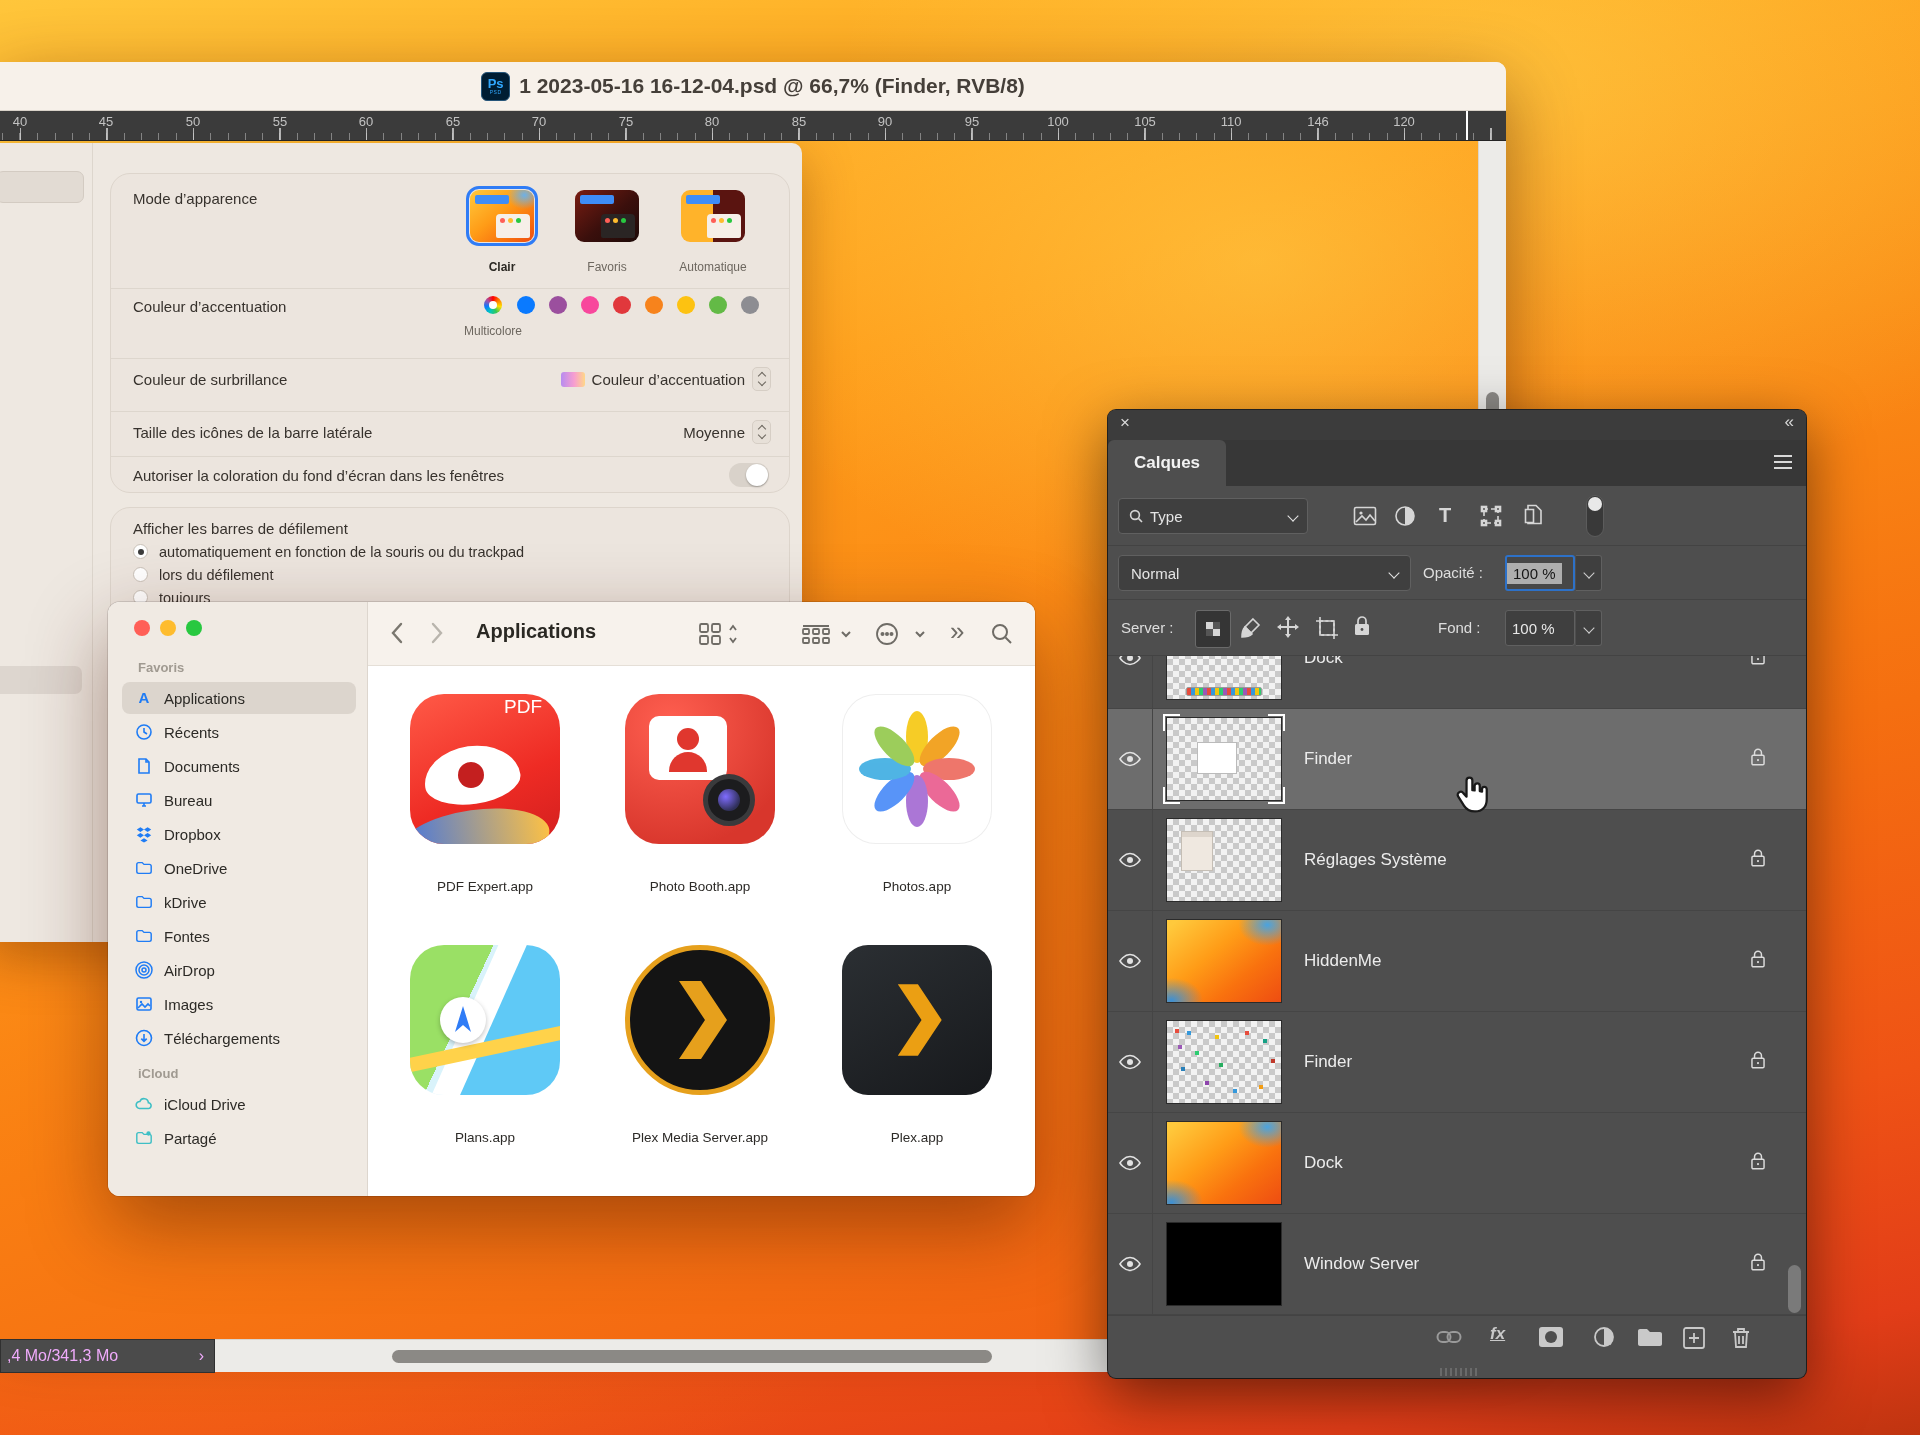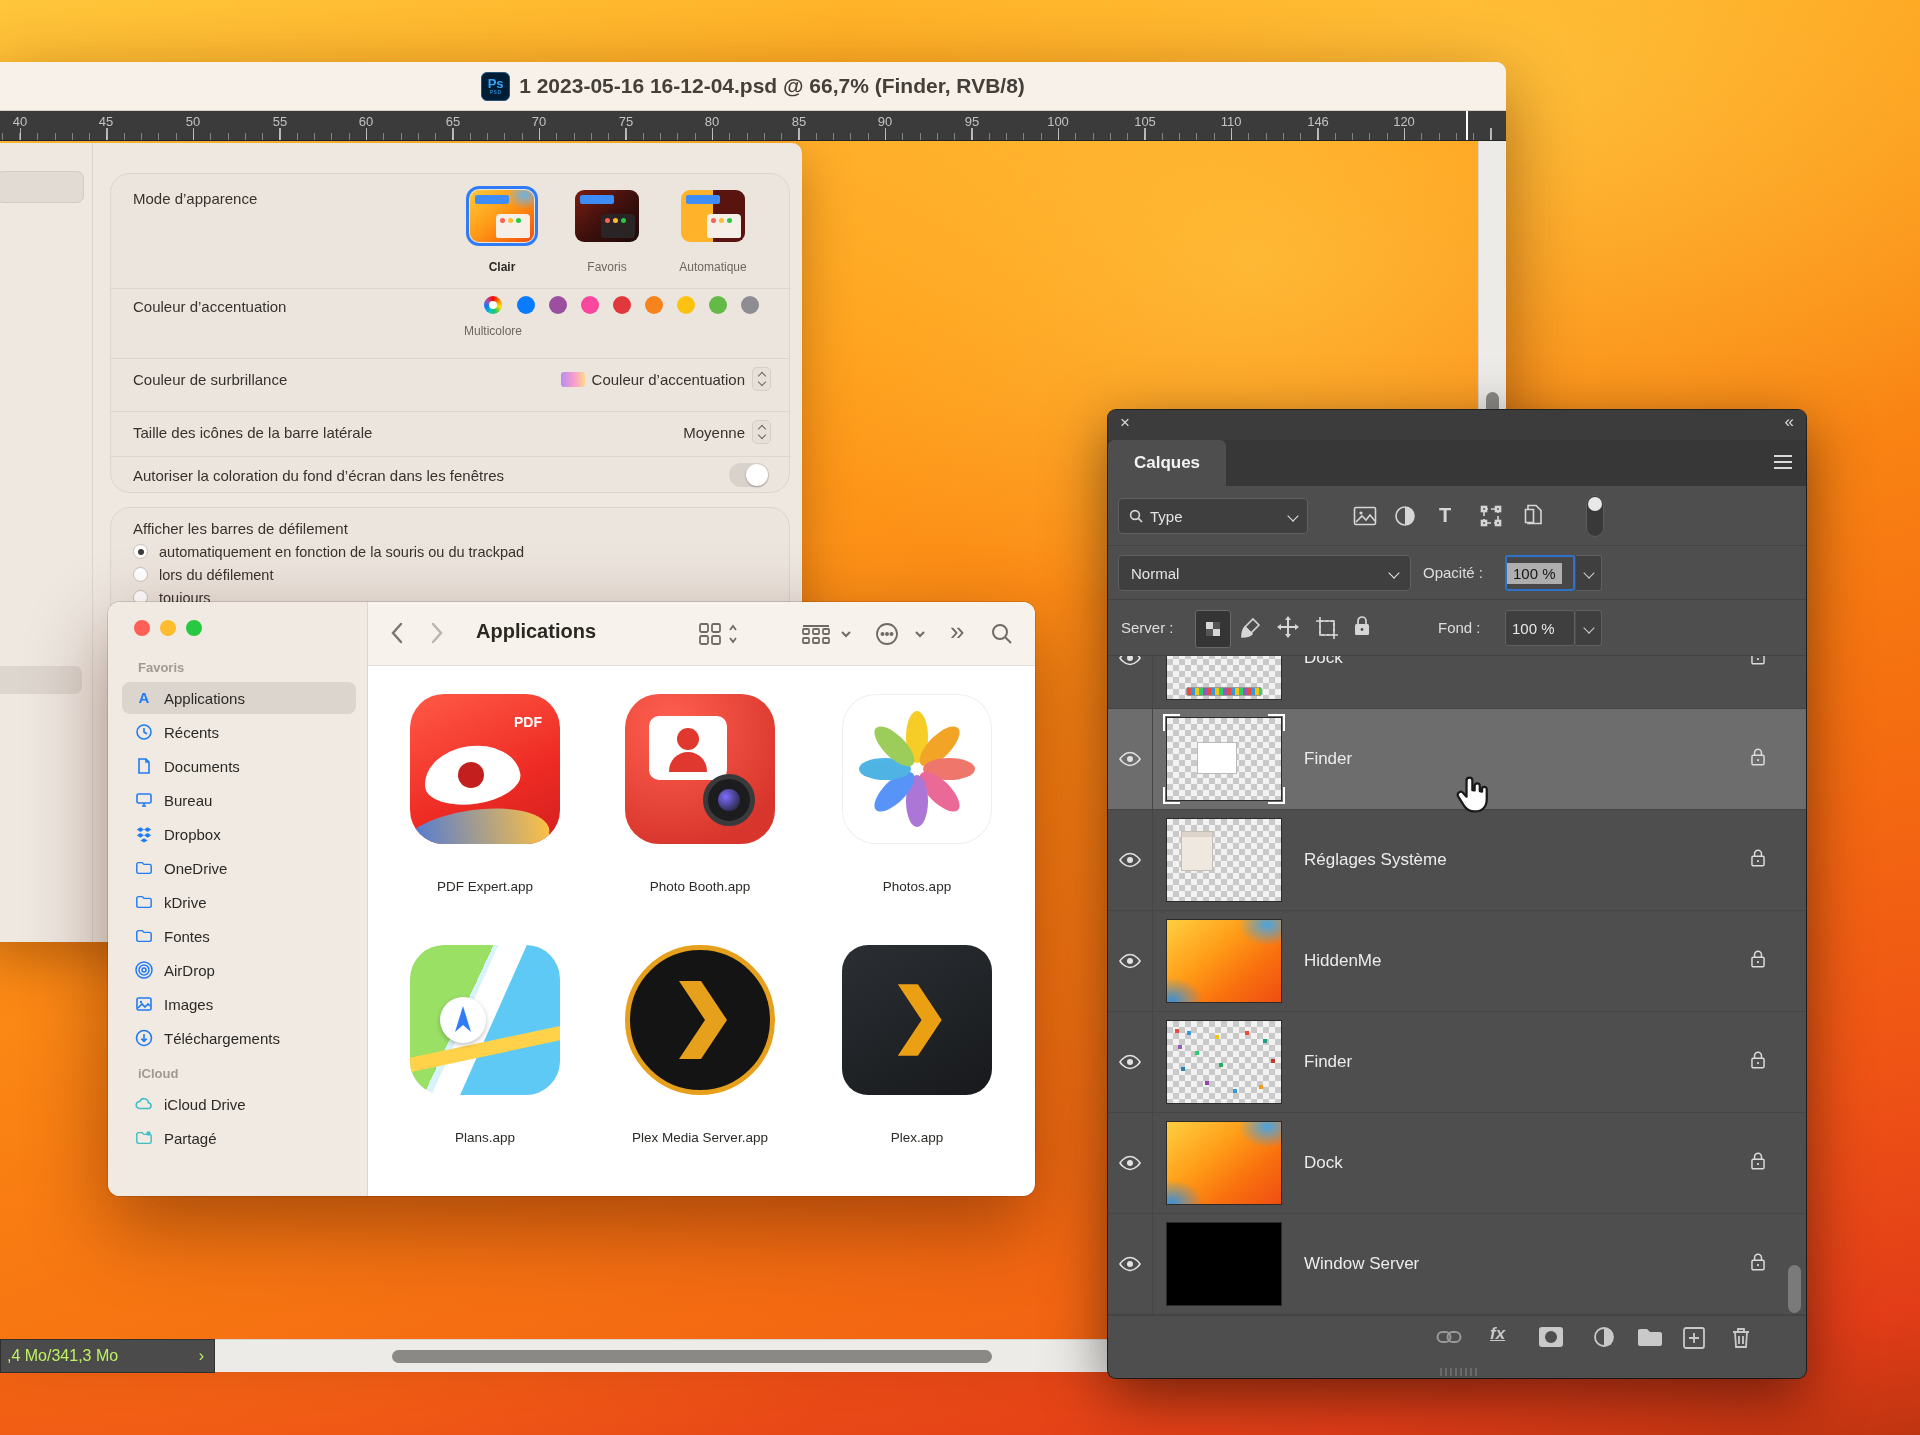--- a/index.html
+++ b/index.html
@@ -33,21 +33,21 @@
   .ruler-num{position:absolute;top:3px;transform:translateX(-50%);font-size:13px;color:#c2c2c2;}
   #ruler-marker{position:absolute;top:0;bottom:0;width:2px;background:#fff;}
   #canvas{left:0;top:79px;width:1478px;height:1198px;overflow:hidden;
        background:
         radial-gradient(900px 600px at 85% 10%, rgba(255,215,80,.5), rgba(255,215,80,0) 60%),
         linear-gradient(160deg,#ffc138 0%,#ff9d1a 30%,#f97e12 60%,#f05c12 100%);}
   #psd-vscroll{left:1478px;top:79px;width:28px;height:1198px;background:#ecebe8;border-left:1px solid #d8d5d0;box-sizing:border-box;}
   #psd-vscroll .vthumb{position:absolute;left:7px;top:251px;width:13px;height:80px;border-radius:7px;background:#8b8985;}
   #psd-bottombar{left:0;top:1277px;width:1506px;height:33px;background:#ecebe8;border-top:1px solid #d8d5d0;box-sizing:border-box;border-radius:0 0 10px 10px;}
   #psd-status{position:absolute;left:0;top:-1px;height:34px;width:215px;background:#4b4b4b;border:1px solid #303030;box-sizing:border-box;
-       display:flex;align-items:center;justify-content:space-between;padding:0 10px 0 6px;color:#bef264;font-size:16px;}
+       display:flex;align-items:center;justify-content:space-between;padding:0 10px 0 6px;color:#f0abfc;font-size:16px;}
   #psd-hscroll-thumb{position:absolute;left:392px;top:10px;width:600px;height:13px;border-radius:7px;background:#8b8985;}
 
   
   #settings{left:-14px;top:2px;width:816px;height:799px;background:#eee8e1;border-radius:10px;
        box-shadow:0 18px 50px rgba(80,30,0,.35);}
   #settings .sep-v{position:absolute;left:106px;top:0;bottom:0;width:1px;background:#ddd6cd;}
   .sb-frag1{position:absolute;left:10px;top:28px;width:86px;height:30px;border-radius:7px;background:#e2dbd3;border:1px solid #d3cbc2;}
   .sb-frag2{position:absolute;left:4px;top:523px;width:92px;height:28px;border-radius:7px;background:#ddd6cf;}
   .card{position:absolute;left:124px;width:680px;background:#ece5de;border:1px solid #ddd5cc;border-radius:20px;box-sizing:border-box;}
   #card1{top:30px;height:320px;}
@@ -98,21 +98,21 @@
   .tile .lbl{position:absolute;left:0;width:200px;top:185px;font-size:13.5px;color:#2d2b28;}
   .appicon{position:relative;margin:0 auto;width:150px;height:150px;}
   #finder-status{position:absolute;left:260px;top:560px;width:667px;height:34px;border-top:1px solid #eceae6;background:#fff;}
   #finder-status .txt{position:absolute;left:0;right:140px;text-align:center;top:8px;font-size:12.5px;color:#8e8a83;}
   .slider{position:absolute;right:24px;top:13px;width:104px;height:6px;border-radius:3px;background:#e3e1dd;}
   .slider .fill{position:absolute;left:0;top:0;height:6px;width:52px;border-radius:3px;background:#c9c6c1;}
   .slider .knob{position:absolute;left:44px;top:-8px;width:22px;height:22px;border-radius:50%;background:#fff;box-shadow:0 1px 3px rgba(0,0,0,.35);}
 
   
   .ic-pdfe{width:150px;height:150px;border-radius:34px;background:linear-gradient(155deg,#ff5a47 0%,#ee2b24 60%,#d31f1f 100%);position:relative;overflow:hidden;}
-  .ic-pdfe .pdf{position:absolute;right:18px;top:20px;color:#fff;font-weight:bold;font-size:14px;}
+  .ic-pdfe .pdf{position:absolute;right:18px;top:2px;color:#fff;font-weight:normal;font-size:19px;}
   .ic-pdfe .eye{position:absolute;left:14px;top:52px;width:96px;height:58px;background:#fff;border-radius:50% 50% 50% 50%/60% 60% 40% 40%;transform:rotate(-8deg);}
   .ic-pdfe .pupil{position:absolute;left:48px;top:68px;width:26px;height:26px;border-radius:50%;background:#c41f1f;}
   .ic-pdfe .swoosh{position:absolute;left:-10px;bottom:-26px;width:150px;height:60px;border-radius:50%;background:linear-gradient(90deg,#2f7cf6,#ffd24a);opacity:.9;transform:rotate(-8deg);}
   .ic-pb{width:150px;height:150px;border-radius:34px;background:radial-gradient(120% 120% at 30% 20%,#ff5f50,#d8362c 70%);position:relative;}
   .ic-pb .frame{position:absolute;left:24px;top:22px;width:78px;height:64px;background:#fff;border-radius:10px;}
   .ic-pb .person{position:absolute;left:52px;top:34px;width:22px;height:22px;border-radius:50%;background:#e0372e;}
   .ic-pb .body{position:absolute;left:44px;top:58px;width:38px;height:20px;border-radius:19px 19px 0 0;background:#e0372e;}
   .ic-pb .lens{position:absolute;right:20px;bottom:18px;width:52px;height:52px;border-radius:50%;background:#1c1c1e;border:5px solid #3a3a3c;box-sizing:border-box;}
   .ic-pb .lens::after{content:"";position:absolute;left:10px;top:10px;width:22px;height:22px;border-radius:50%;background:radial-gradient(circle at 35% 35%,#7f6cff,#30305a 70%);}
   .ic-photos{width:150px;height:150px;border-radius:34px;background:#fff;position:relative;box-shadow:inset 0 0 0 1px #eee;}

